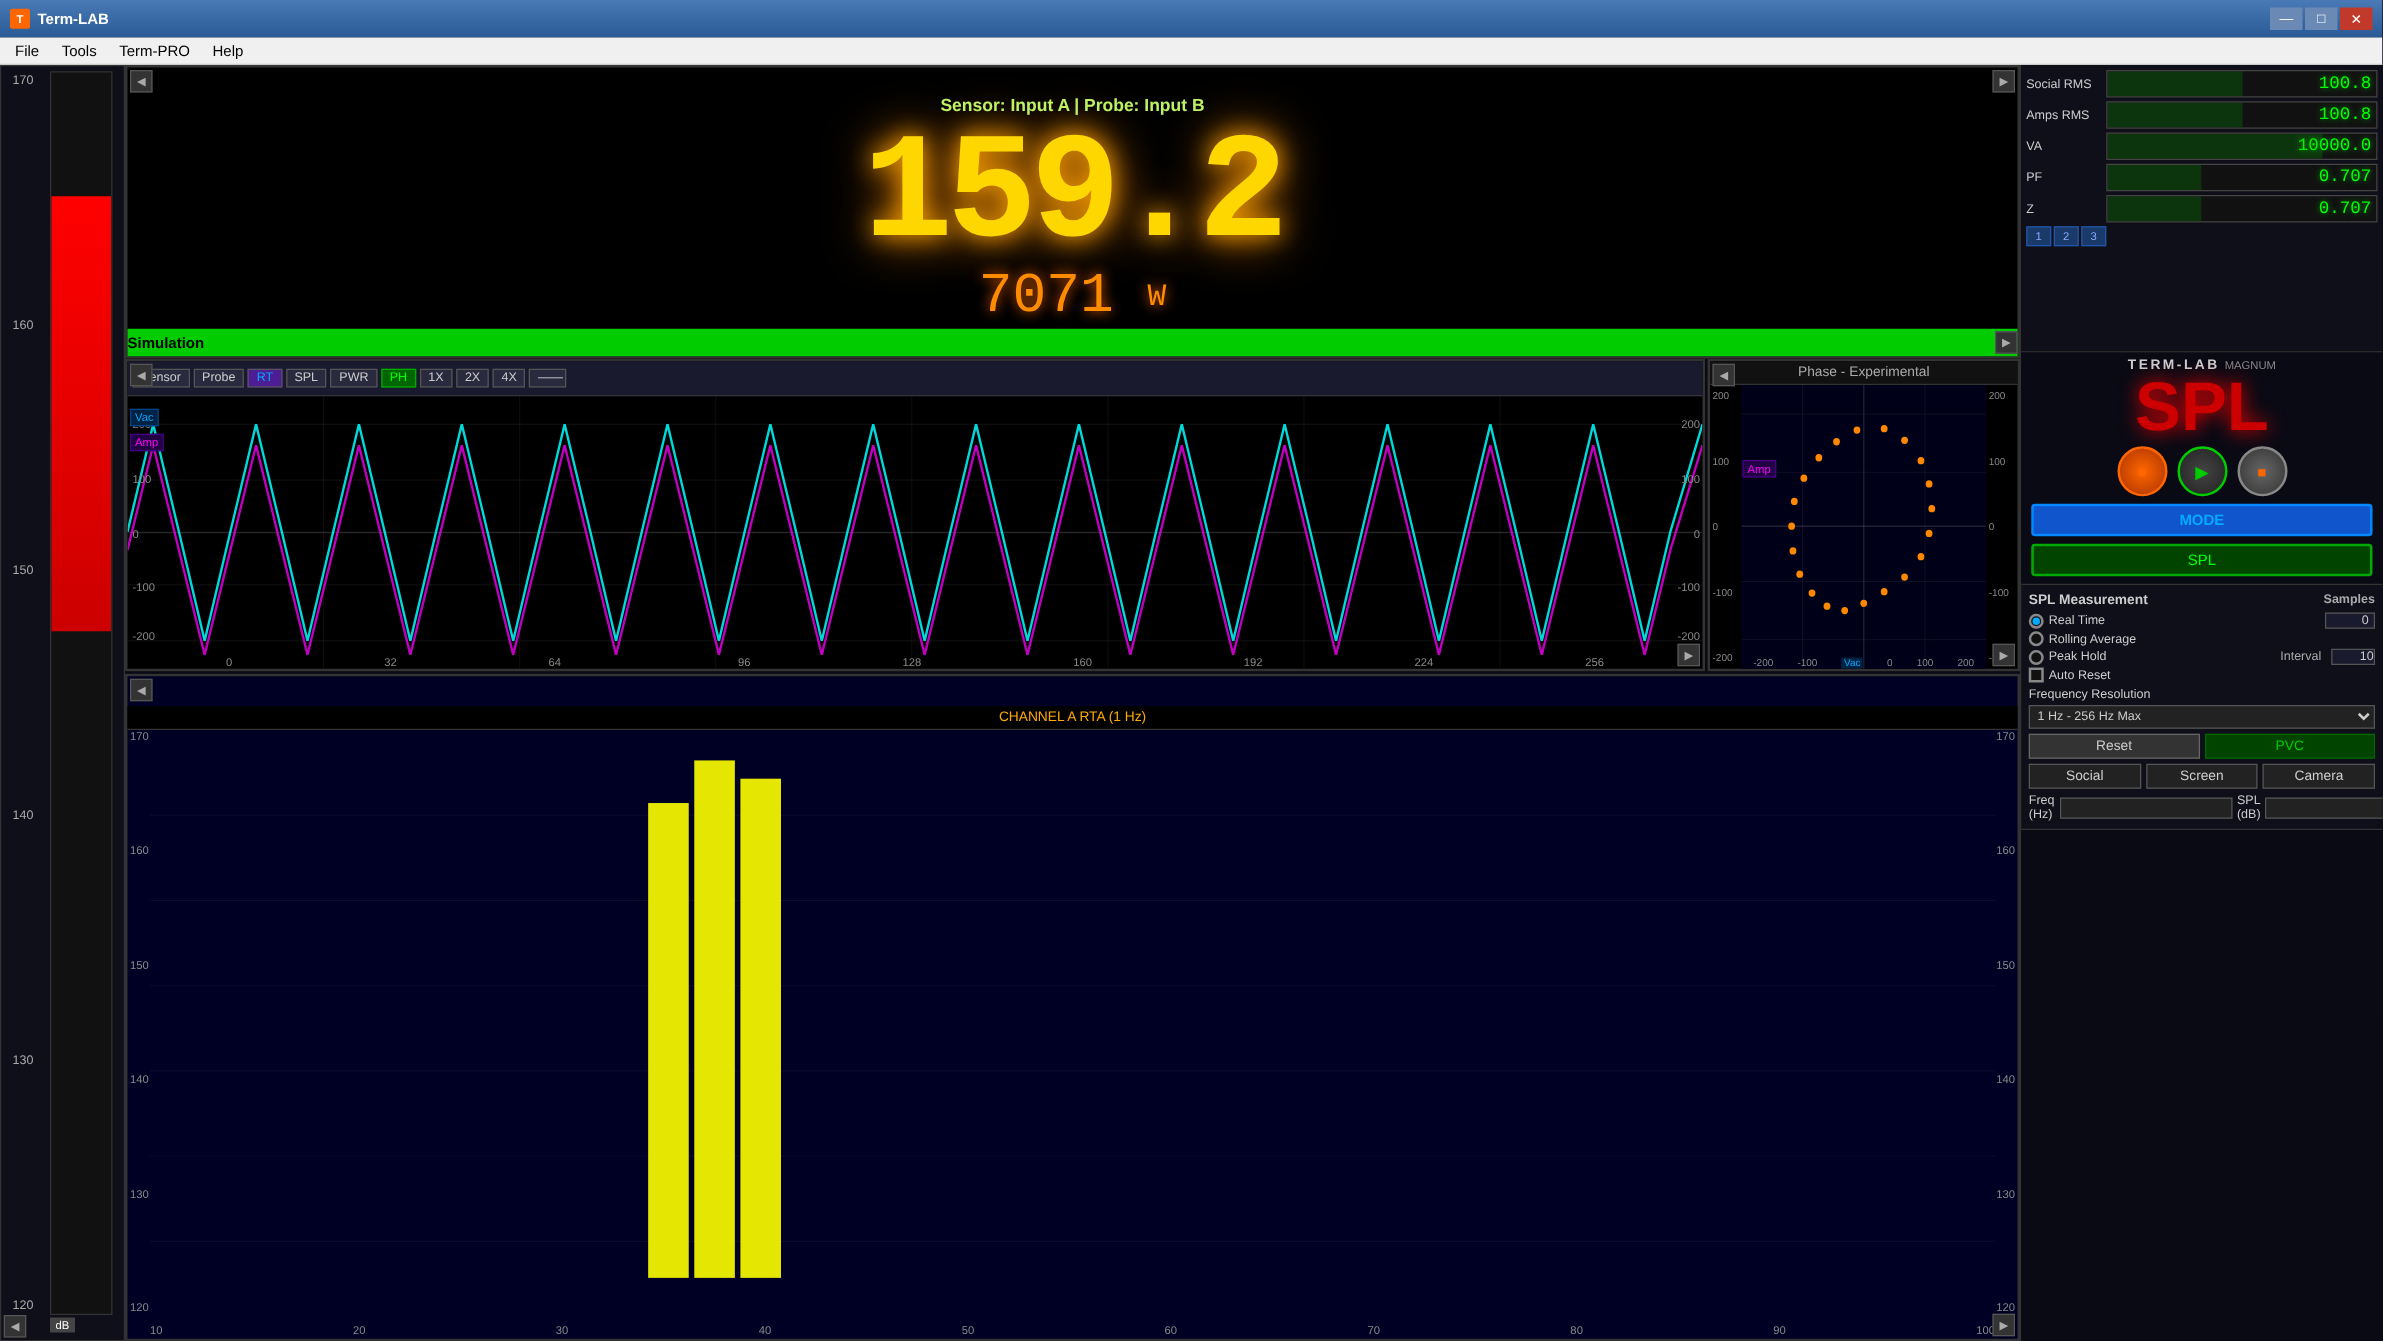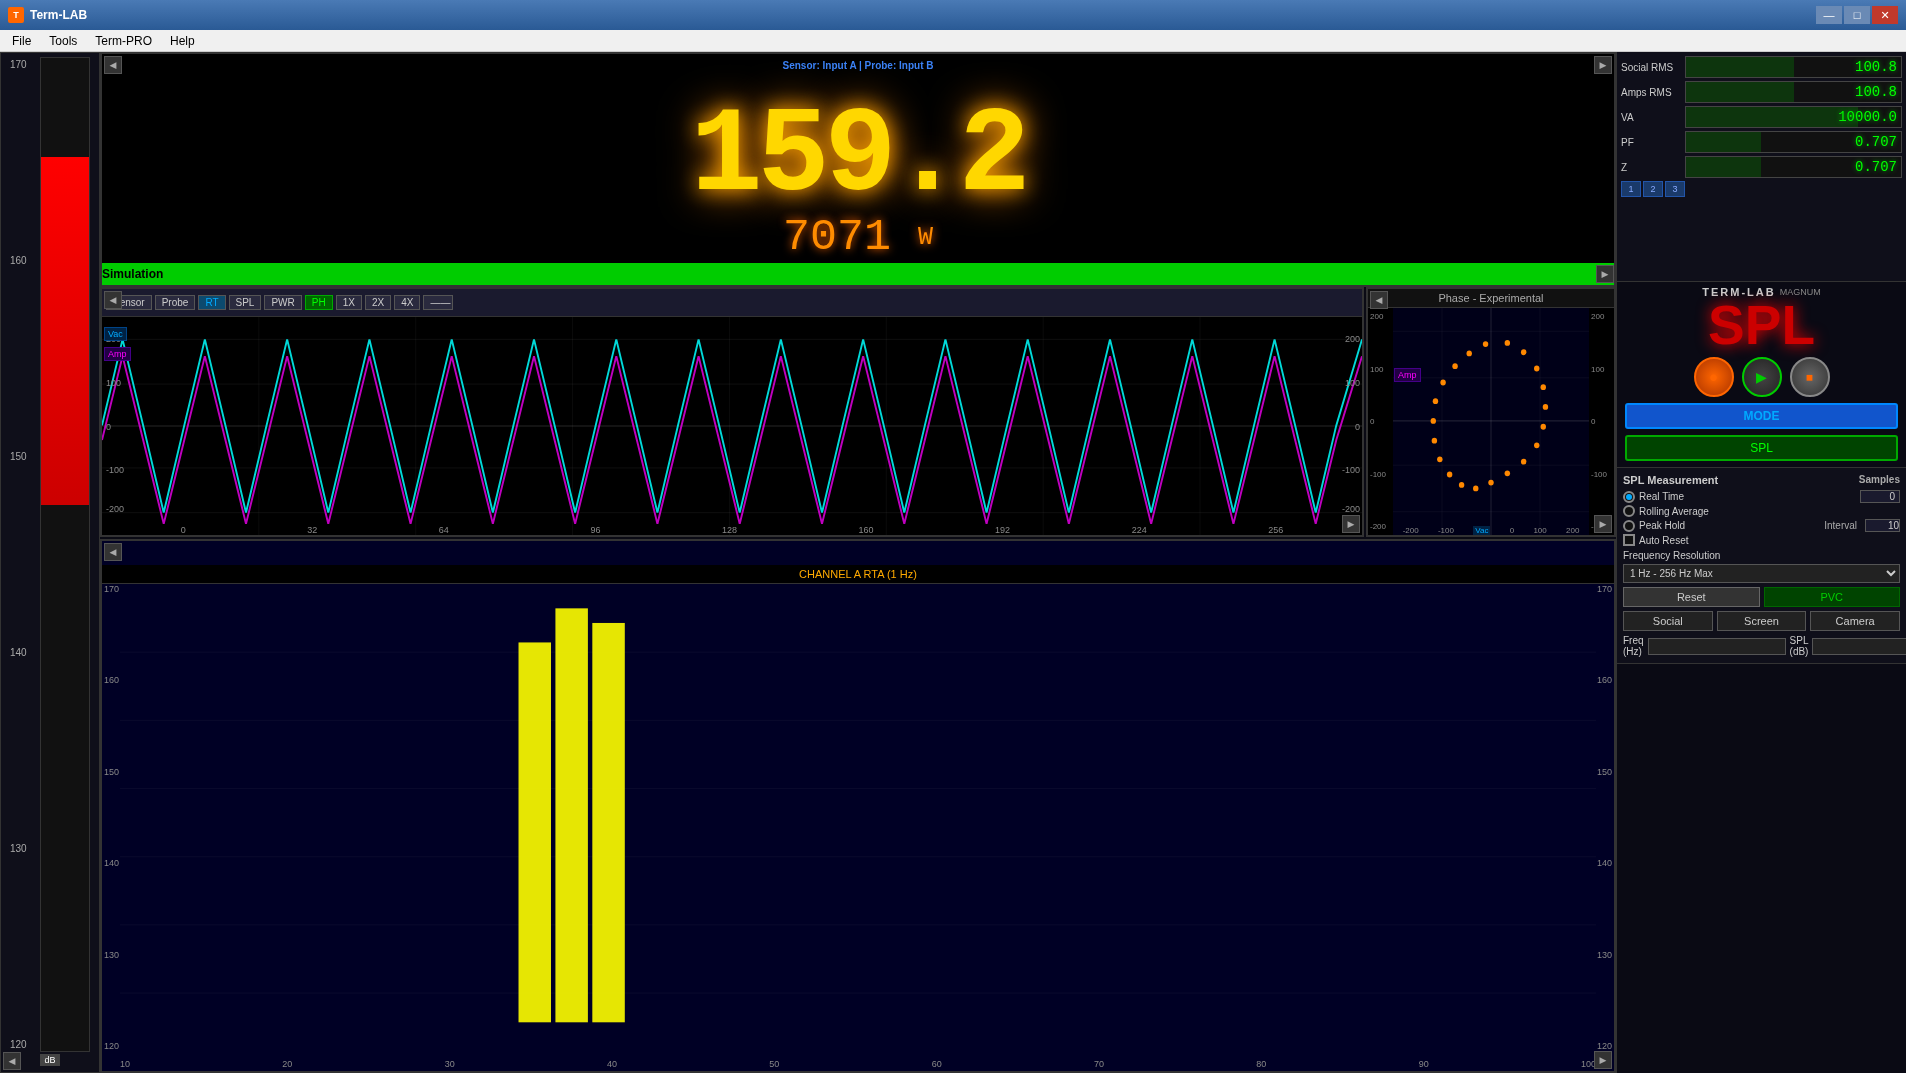--- a/index.html
+++ b/index.html
@@ -144,23 +144,23 @@
       background: #000;
       border: 2px solid #333;
       position: relative;
       display: flex;
       flex-direction: column;
       align-items: center;
       justify-content: center;
     }
     .spl-sensor-label {
       position: absolute;
-      top: 6px;
-      color: #3b82f6;
-      font-size: 10px;
+      top: 22px;
+      color: #bef264;
+      font-size: 14px;
       font-weight: bold;
     }
     .spl-main-value {
       font-family: 'Courier New', monospace;
       font-size: 120px;
       font-weight: bold;
       color: #ffd700;
       text-shadow: 0 0 20px #ffa500, 0 0 40px #ff8800;
       line-height: 1;
       margin-top: 20px;
@@ -226,21 +226,21 @@
     }
     .wt-btn {
       padding: 1px 6px;
       font-size: 10px;
       border: 1px solid #555;
       background: #2a2a3e;
       color: #ccc;
       cursor: pointer;
     }
     .wt-btn.active { background: #006600; color: #00ff00; border-color: #00aa00; }
-    .wt-btn.highlight { background: #0c4a6e; color: #00aaff; }
+    .wt-btn.highlight { background: #4c1d95; color: #00aaff; }
 
     .waveform-canvas {
       width: 100%;
       height: calc(100% - 28px);
       position: relative;
       overflow: hidden;
     }
     .rta-title {
       text-align: center;
       color: #ffaa00;

